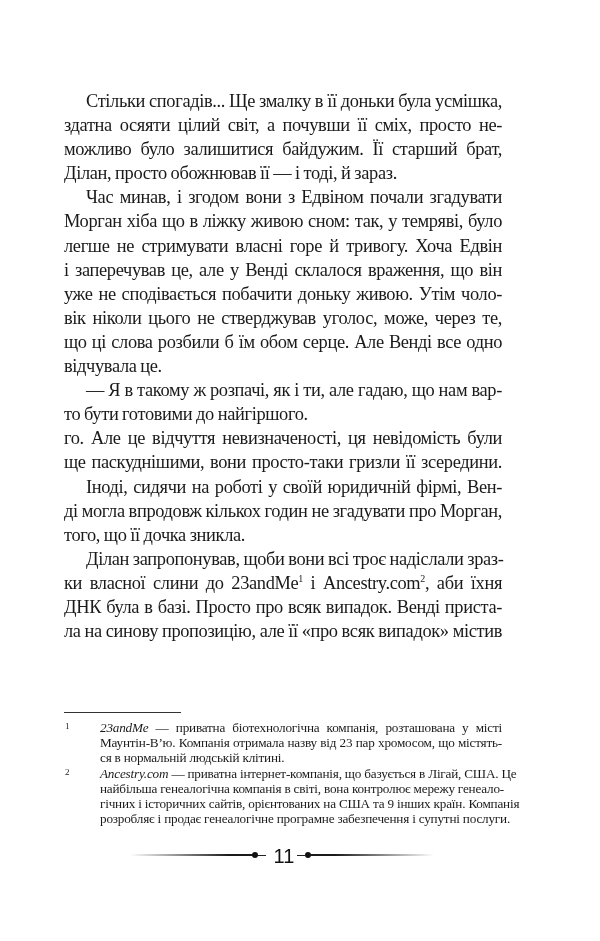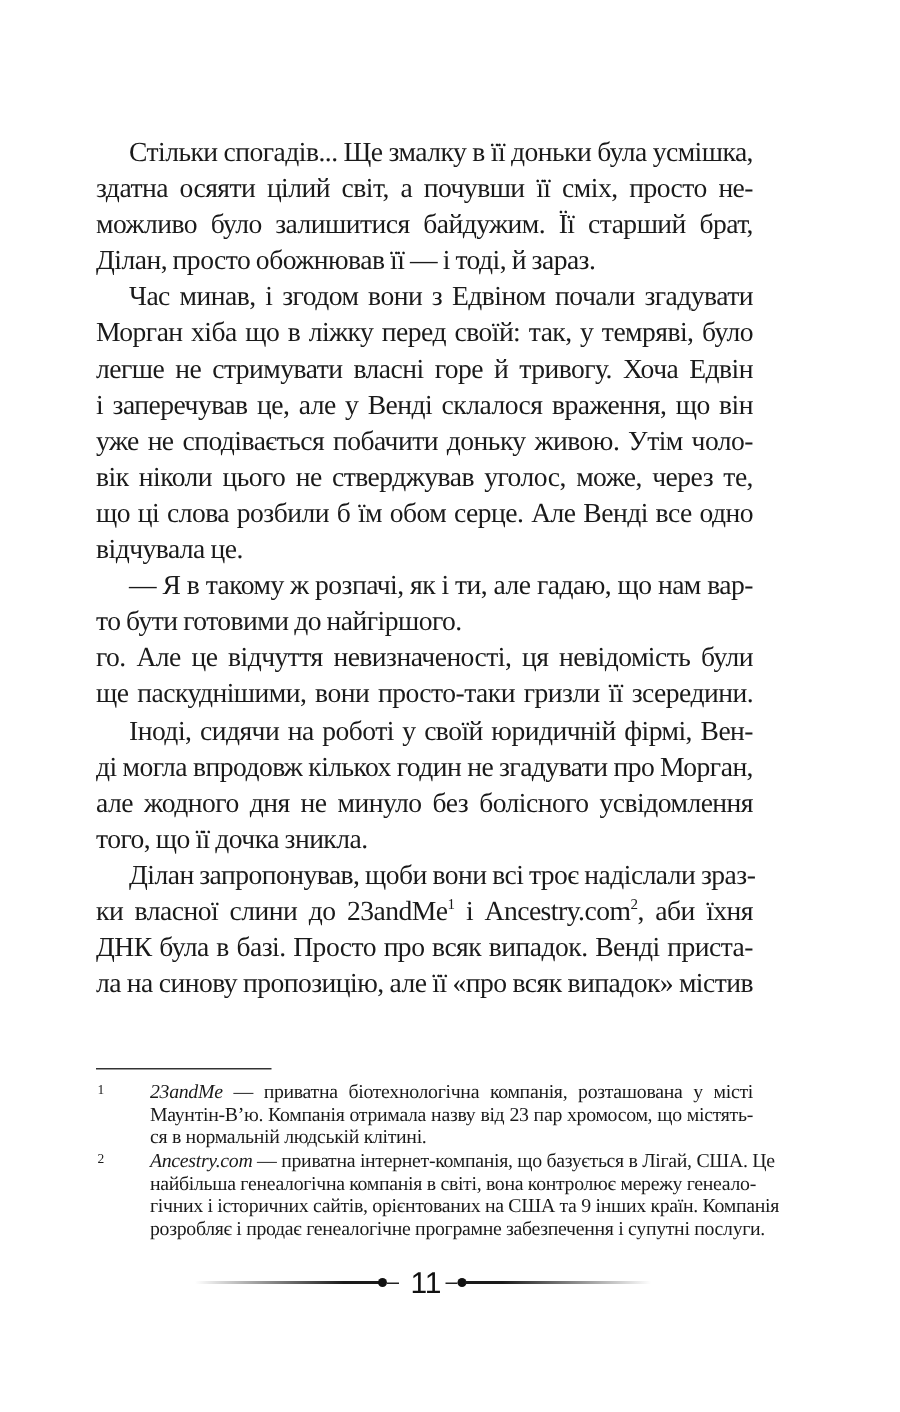--- a/index.html
+++ b/index.html
@@ -143,34 +143,33 @@
 <body>
 
 <div class="page">
 
   <div class="body-text">
     <span class="line indent">Стільки спогадів... Ще змалку в її доньки була усмішка,</span>
     <span class="line">здатна осяяти цілий світ, а почувши її сміх, просто не-</span>
     <span class="line">можливо було залишитися байдужим. Її старший брат,</span>
     <span class="line last">Ділан, просто обожнював її — і тоді, й зараз.</span>
     <span class="line indent">Час минав, і згодом вони з Едвіном почали згадувати</span>
-    <span class="line">Морган хіба що в ліжку перед своїй: так, у темряві, було</span>
+    <span class="line">Морган хіба що в ліжку живою сном: так, у темряві, було</span>
     <span class="line">легше не стримувати власні горе й тривогу. Хоча Едвін</span>
     <span class="line">і заперечував це, але у Венді склалося враження, що він</span>
     <span class="line">уже не сподівається побачити доньку живою. Утім чоло-</span>
     <span class="line">вік ніколи цього не стверджував уголос, може, через те,</span>
     <span class="line">що ці слова розбили б їм обом серце. Але Венді все одно</span>
     <span class="line last">відчувала це.</span>
     <span class="line indent">— Я в такому ж розпачі, як і ти, але гадаю, що нам вар-</span>
     <span class="line last">то бути готовими до найгіршого.</span>
     <span class="line">го. Але це відчуття невизначеності, ця невідомість були</span>
     <span class="line">ще паскуднішими, вони просто-таки гризли її зсередини.</span>
     <span class="line indent">Іноді, сидячи на роботі у своїй юридичній фірмі, Вен-</span>
     <span class="line">ді могла впродовж кількох годин не згадувати про Морган,</span>
-    <span class="line">але жодного дня не минуло без болісного усвідомлення</span>
     <span class="line last">того, що її дочка зникла.</span>
     <span class="line indent">Ділан запропонував, щоби вони всі троє надіслали зраз-</span>
     <span class="line"><span>ки власної слини до 23andMe</span><sup class="fnref">1</sup><span> і Ancestry.com</span><sup class="fnref">2</sup><span>, аби їхня</span></span>
     <span class="line">ДНК була в базі. Просто про всяк випадок. Венді приста-</span>
     <span class="line">ла на синову пропозицію, але її «про всяк випадок» містив</span>
   </div>
 
   <div class="rule"></div>
 
   <div class="footnotes">

